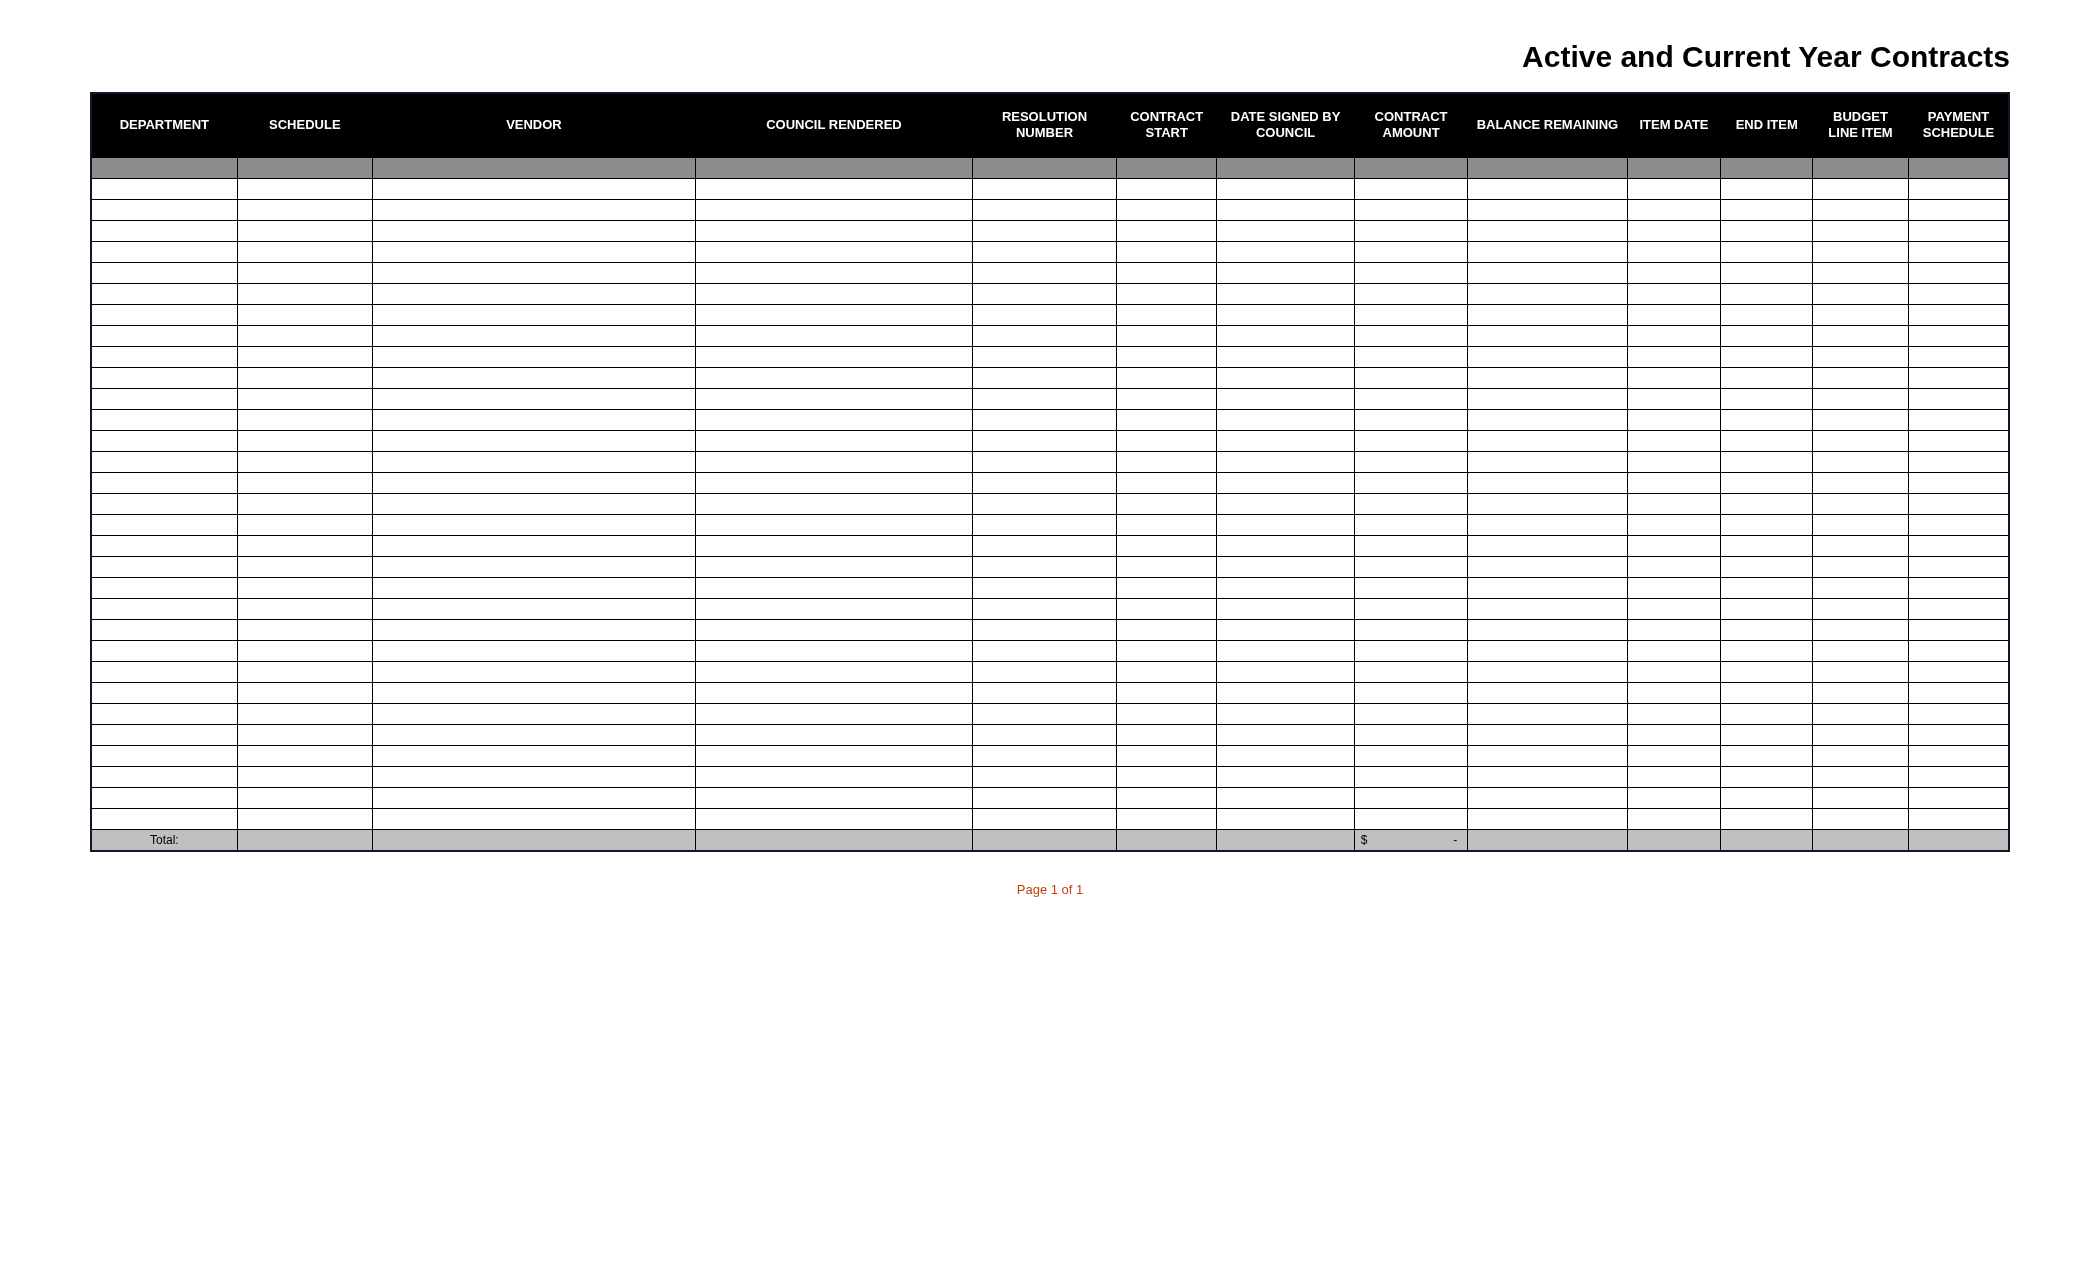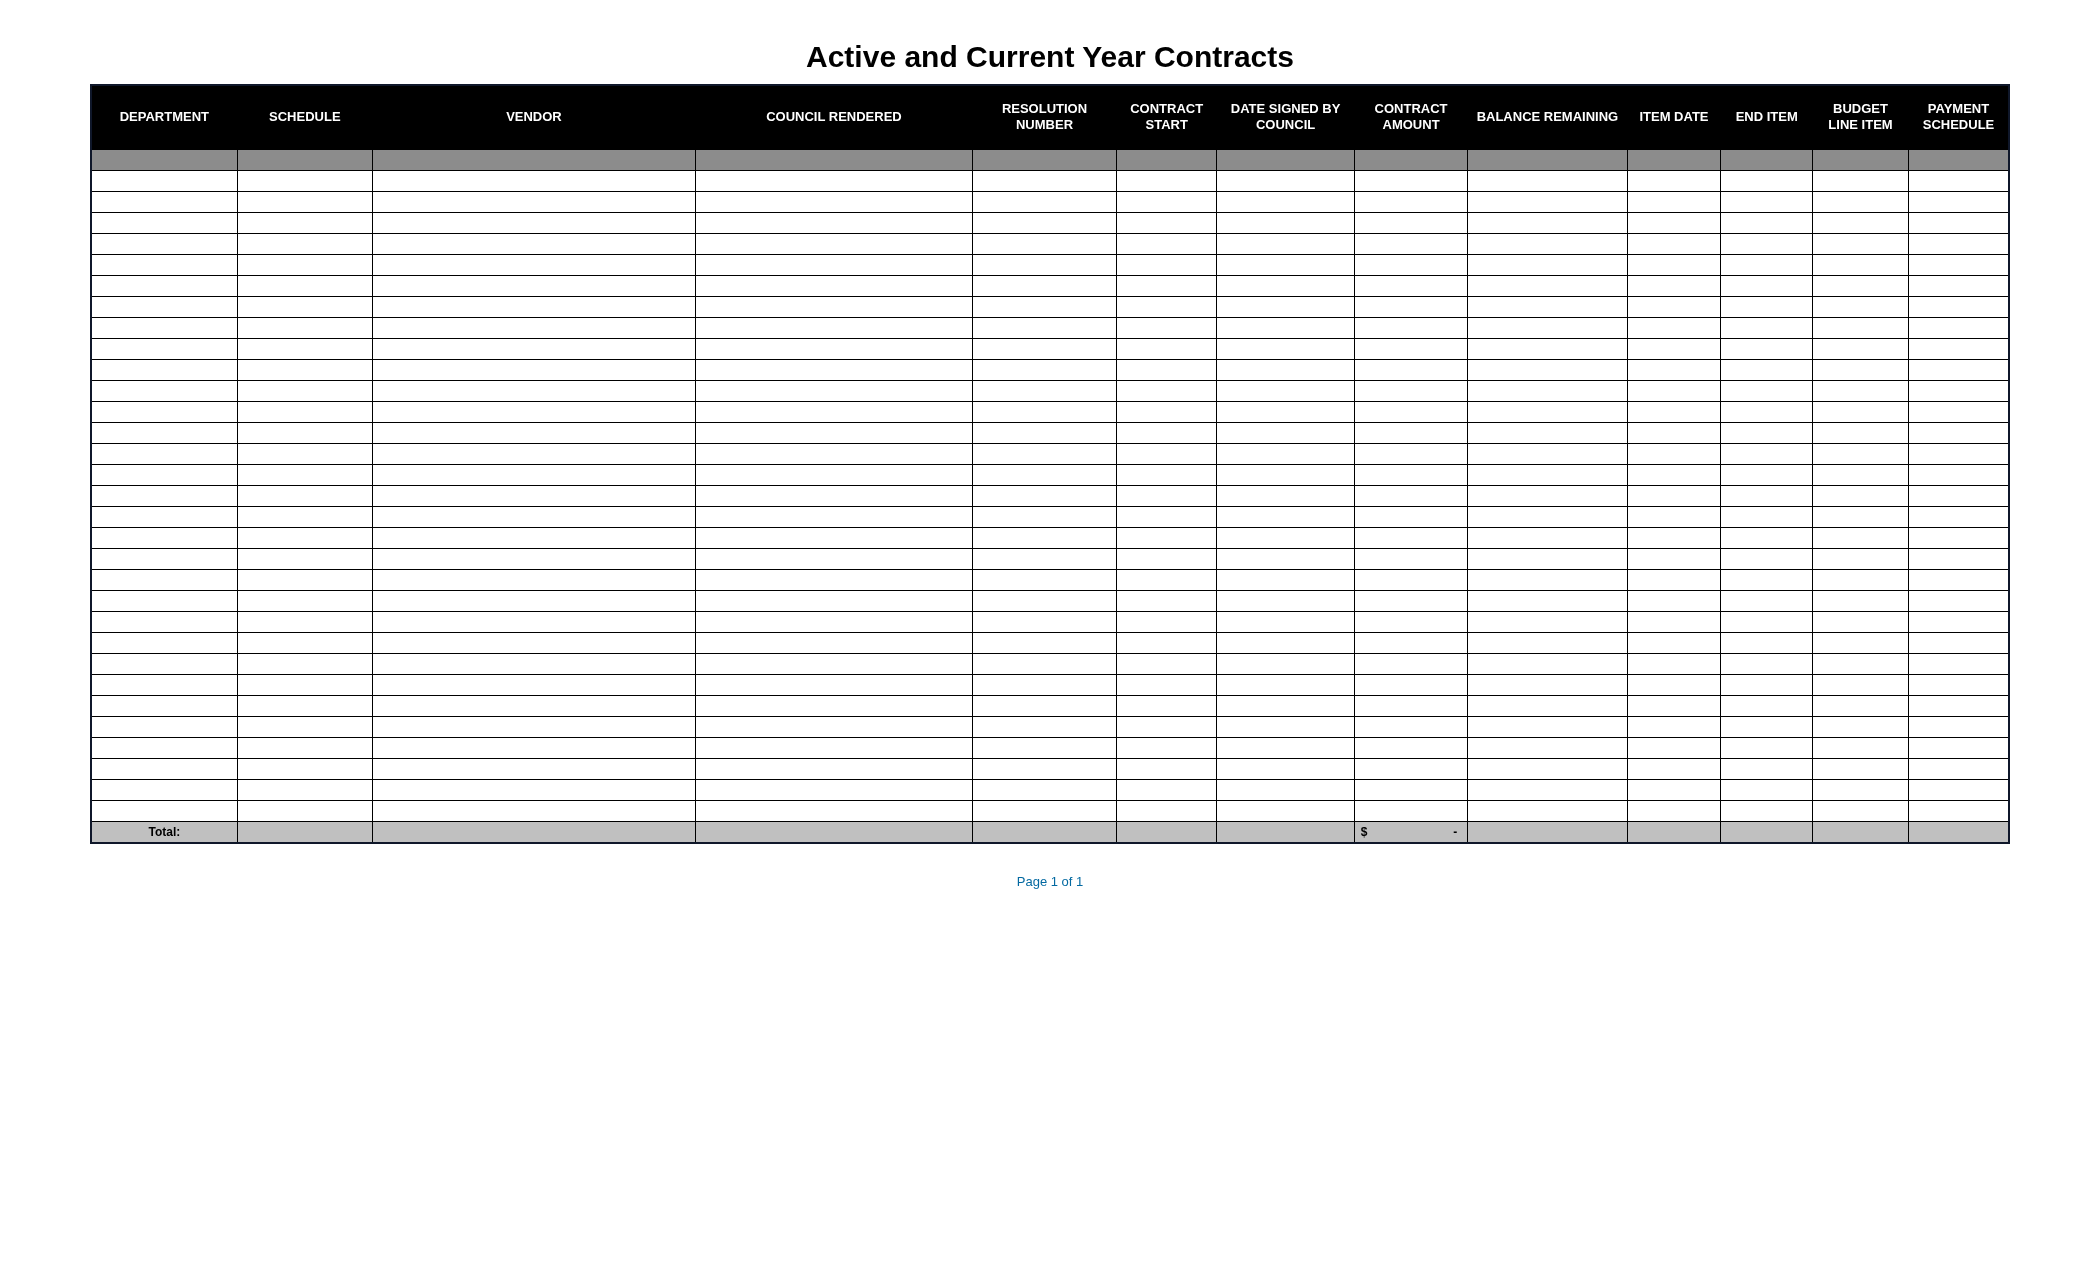--- a/index.html
+++ b/index.html
@@ -9,25 +9,25 @@
     width: 2100px;
     height: 1275px;
     background: #ffffff;
     font-family: Arial, Helvetica, sans-serif;
   }
   .page {
     width: 2100px;
     padding: 30px 90px 0 90px;
   }
   .title {
-    text-align: center;
+    text-align: right;
     font-size: 30px;
     font-weight: bold;
     color: #000;
-    margin: 10px 0 10px 0;
+    margin: 10px 0 18px 0;
   }
   table.contracts {
     width: 100%;
     border-collapse: collapse;
     table-layout: fixed;
     border: 2px solid #0f172a;
   }
   table.contracts th {
     background: #000;
     color: #fff;
@@ -44,41 +44,41 @@
     border: 1px solid #000;
     height: 21px;
     padding: 0 4px;
     font-size: 12px;
   }
   tr.shaded td {
     background: #8c8c8c;
   }
   tr.total td {
     background: #c0c0c0;
-    font-weight: bold;
+    font-weight: normal;
     font-size: 12px;
     height: 22px;
   }
   tr.total td.total-label {
     text-align: center;
   }
   tr.total td.total-amount {
     text-align: left;
     padding-left: 6px;
   }
   .total-amount-inner {
     display: flex;
     justify-content: space-between;
     align-items: center;
     padding-right: 6px;
   }
   .footer {
     text-align: center;
     font-size: 13px;
-    color: #0369a1;
+    color: #c2410c;
     margin-top: 30px;
   }
   
   .col-dept  { width: 6.7%; }
   .col-div   { width: 6.2%; }
   .col-vend  { width: 14.8%; }
   .col-serv  { width: 12.7%; }
   .col-res   { width: 6.6%; }
   .col-cnum  { width: 4.6%; }
   .col-date  { width: 6.3%; }

